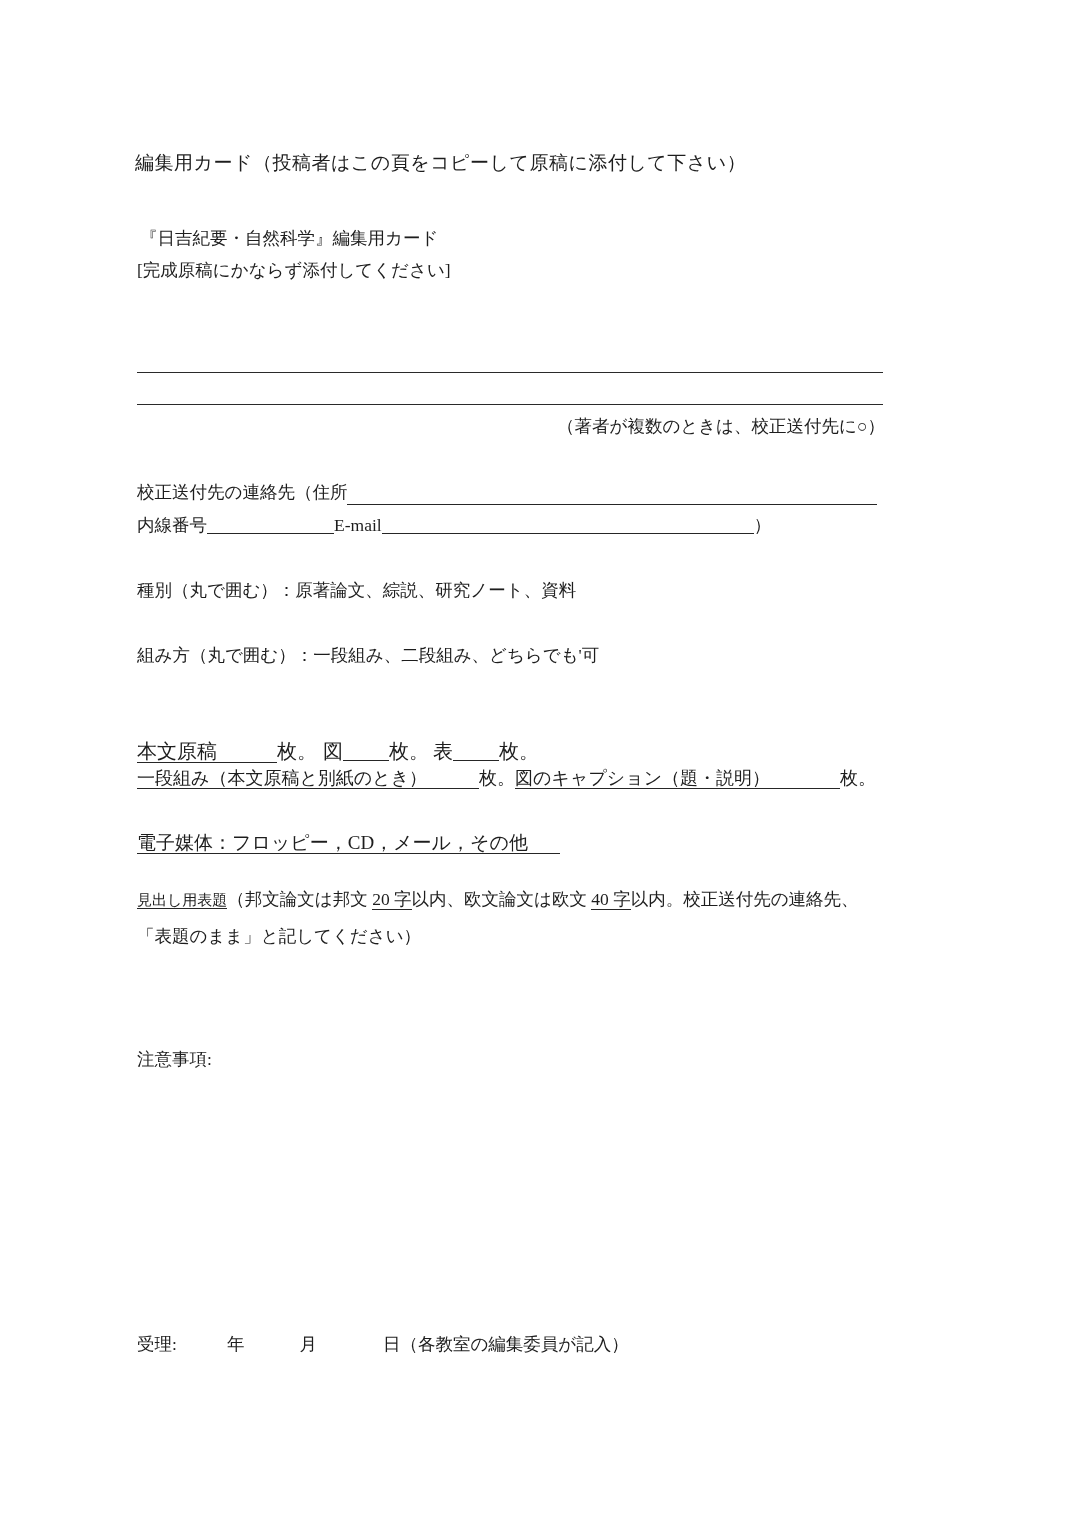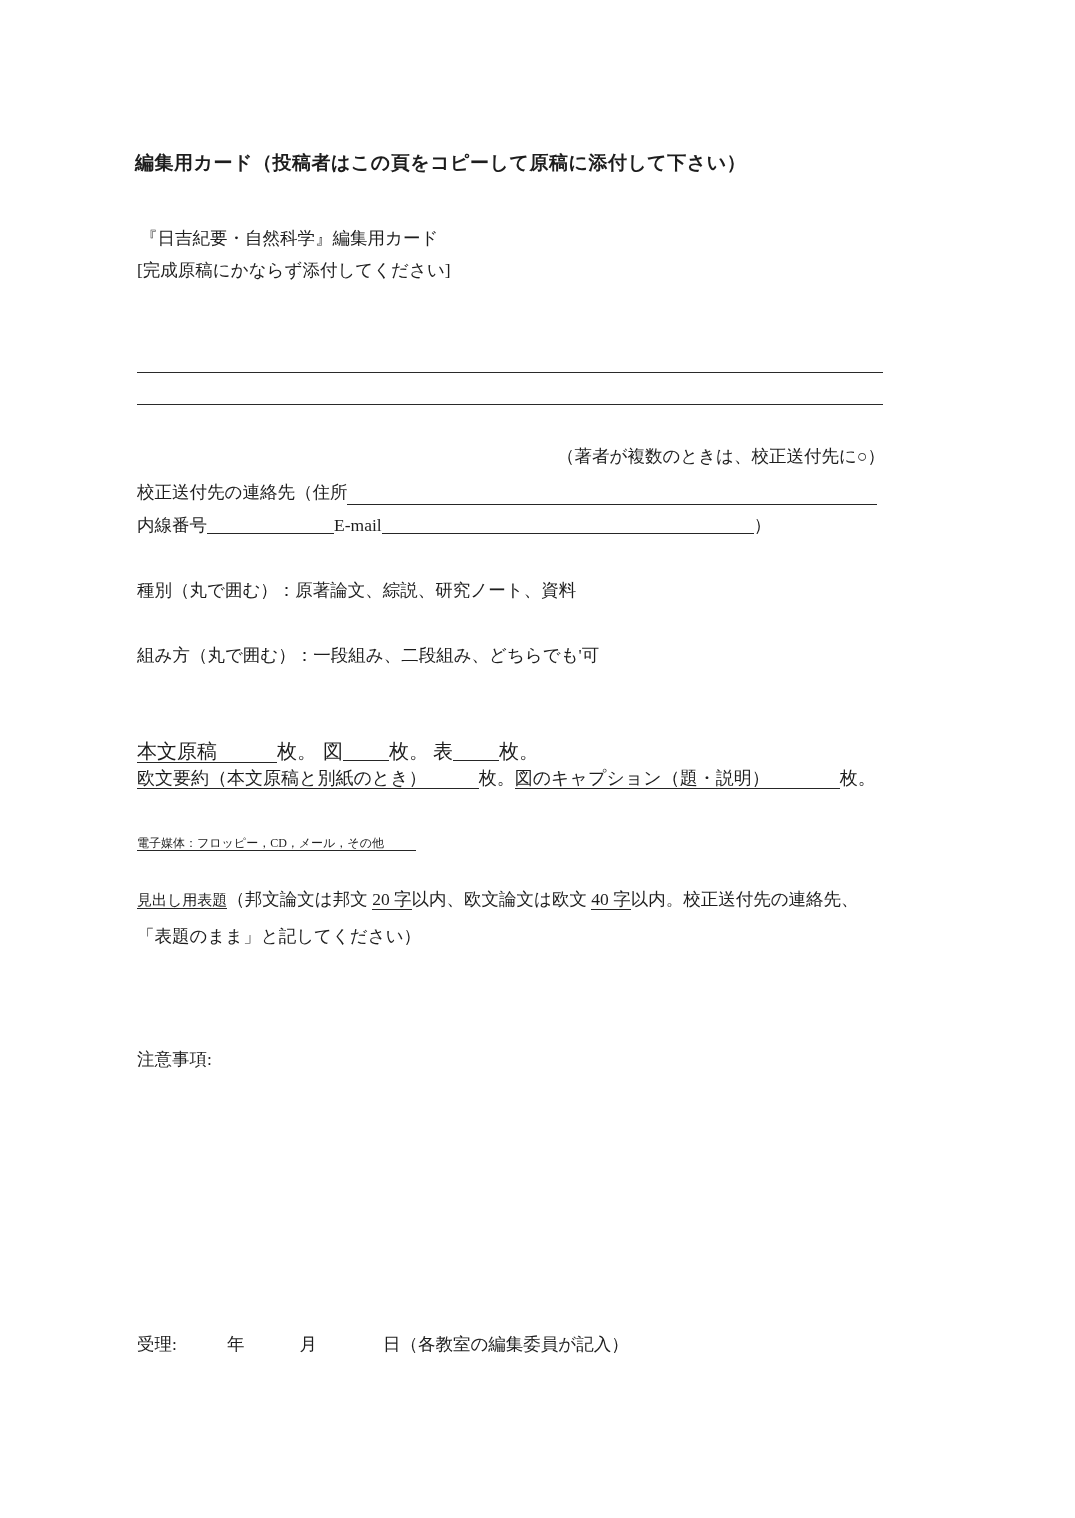--- a/index.html
+++ b/index.html
@@ -6,38 +6,38 @@
   .page{
     position:relative;
     width:1075px;height:1518px;
     background:#ffffff;
     color:#1d1d1d;
     font-family:"Liberation Serif","DejaVu Serif",serif;
     font-size:17.5px;
     overflow:hidden;
   }
   .line,.row{position:absolute;left:137px;white-space:nowrap;line-height:26px;}
-  .title{font-weight:bold;font-size:19px;letter-spacing:.5px;left:135px;}
+  .title{font-weight:normal;font-size:19px;letter-spacing:.5px;left:135px;}
   .hd{left:140px;}
   
   .flex{display:flex;width:746px;}
   .flexfield{flex:1;align-self:flex-end;height:22px;border-bottom:1.4px solid #262626;}
   .flex .gap{flex:0 0 auto;}
   
   .field{display:inline-block;height:14px;vertical-align:-3px;border-bottom:1.4px solid #262626;}
   .gap{display:inline-block;height:1px;vertical-align:baseline;}
   
   .ul{border-bottom:1.4px solid #262626;}
   .ul .sp{display:inline-block;height:1px;vertical-align:baseline;border-bottom:none;}
   
   .hline{position:absolute;left:137px;width:746px;height:0;border-top:1.6px solid #2a2a2a;}
-  .right{left:auto;right:190px;margin-top:30px;}
+  .right{left:auto;right:190px;}
   .big{font-size:20px;}
   .mid{font-size:18px;}
-  .media{font-size:12px;}
+  .media{font-size:19px;}
   .biglabel{font-size:15px;}
   .note-sm{font-size:17.5px;text-align:right;}
 </style>
 </head>
 <body>
 
 <div class="page">
 
   <div class="line title" style="top:150px">編集用カード（投稿者はこの頁をコピーして原稿に添付して下さい）</div>
 
@@ -53,21 +53,21 @@
     <span class="flexfield"></span>
   </div>
 
   <div class="row" style="top:512px"><span>内線番号</span><span class="field" style="width:127px"></span><span>E-mail</span><span class="field" style="width:372px"></span><span>）</span></div>
 
   <div class="line" style="top:642px">組み方（丸で囲む）：一段組み、二段組み、どちらでも'可</div>
   <div class="line" style="top:577px">種別（丸で囲む）：原著論文、綜説、研究ノート、資料</div>
 
   <div class="row big" style="top:738px"><span class="ul"><span>本文原稿</span><span class="sp" style="width:60px"></span></span><span>枚。</span><span class="gap" style="width:6px"></span><span>図</span><span class="field" style="width:46px"></span><span>枚。</span><span class="gap" style="width:4px"></span><span>表</span><span class="field" style="width:46px"></span><span>枚。</span></div>
 
-  <div class="row mid" style="top:765px"><span class="ul"><span>欧文要約（本文原稿と別紙のとき）</span><span class="sp" style="width:52px"></span></span><span>枚。</span><span class="ul"><span>図のキャプション（題・説明）</span><span class="sp" style="width:70px"></span></span><span>枚。</span></div>
+  <div class="row mid" style="top:765px"><span class="ul"><span>一段組み（本文原稿と別紙のとき）</span><span class="sp" style="width:52px"></span></span><span>枚。</span><span class="ul"><span>図のキャプション（題・説明）</span><span class="sp" style="width:70px"></span></span><span>枚。</span></div>
 
   <div class="row media" style="top:830px"><span class="ul"><span>電子媒体：フロッピー，CD，メール，その他</span><span class="sp" style="width:32px"></span></span></div>
 
   <div class="row" style="top:886px"><span class="ul biglabel">見出し用表題</span><span class="note-sm">（邦文論文は邦文 </span><span class="ul note-sm">20 字</span><span class="note-sm">以内、欧文論文は欧文 </span><span class="ul note-sm">40 字</span><span class="note-sm">以内。校正送付先の連絡先、</span></div>
   <div class="line" style="top:923px">「表題のまま」と記してください）</div>
 
   <div class="line" style="top:1046px">注意事項:</div>
 
 
   <div class="row" style="top:1331px"><span>受理:</span><span class="gap" style="width:50px"></span><span>年</span><span class="gap" style="width:55px"></span><span>月</span><span class="gap" style="width:66px"></span><span>日</span><span>（各教室の編集委員が記入）</span></div>

